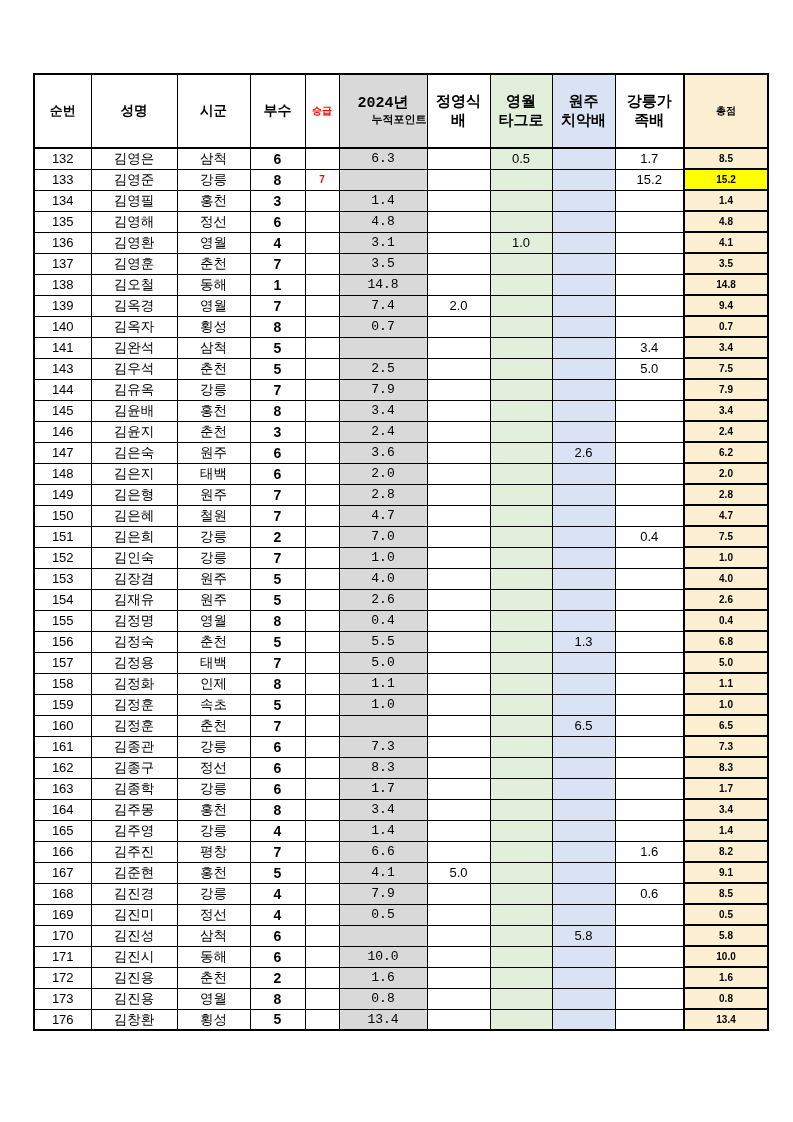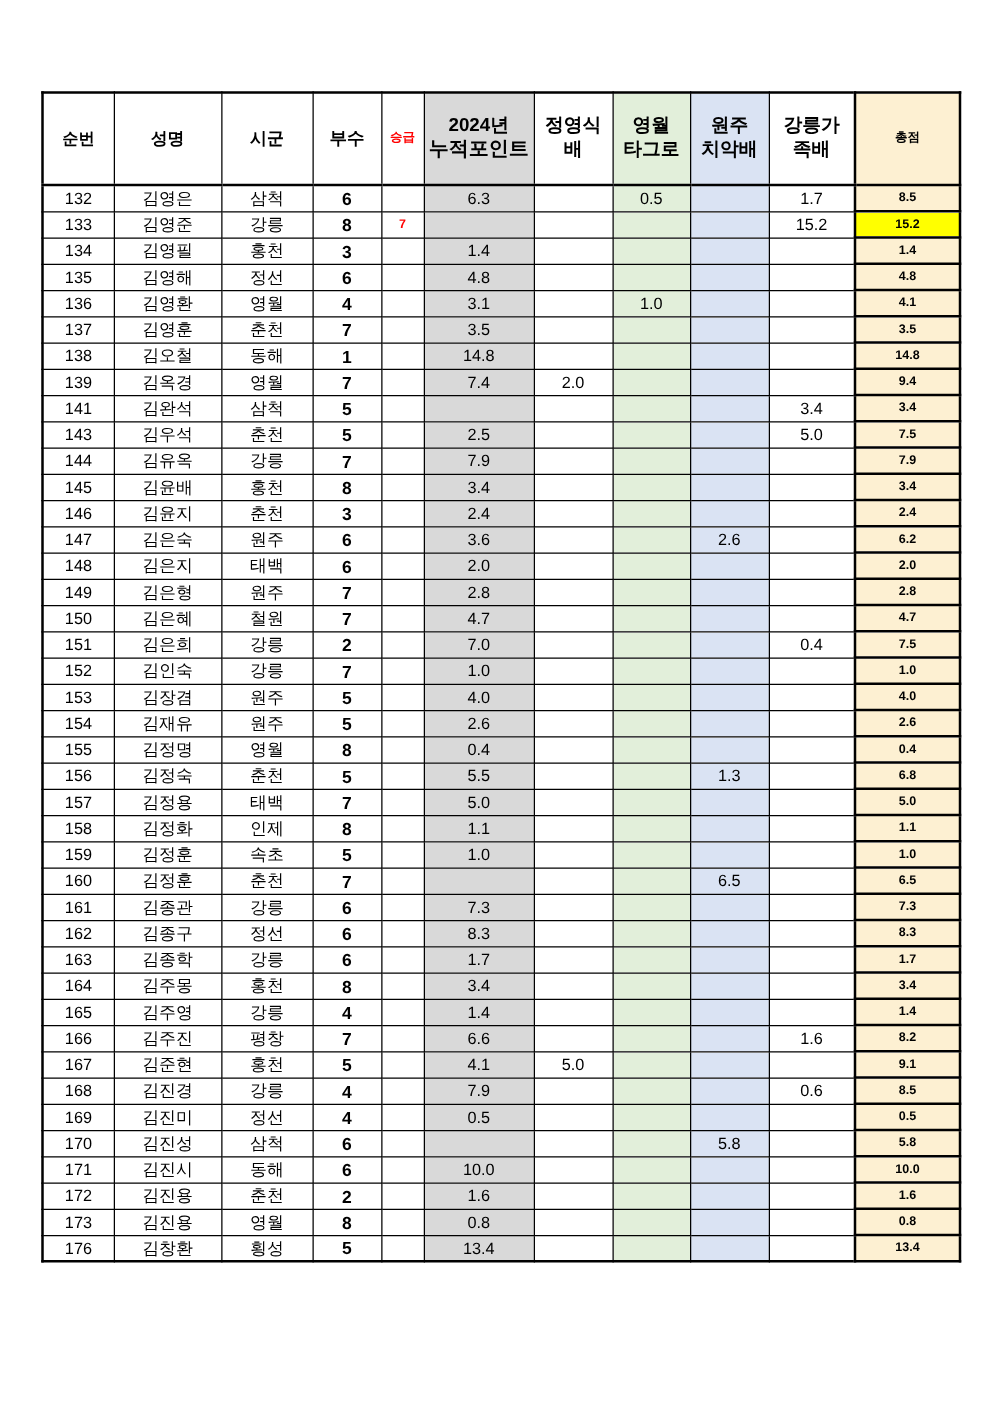--- a/index.html
+++ b/index.html
@@ -18,27 +18,27 @@
     padding:0;overflow:hidden;white-space:nowrap;
   }
   thead th{height:72px;font-weight:bold;font-size:15px;line-height:1.25;background:#fff;border-bottom:2px solid #000;}
   tbody td{height:19px;font-size:13px;line-height:1;}
   
   .col-no{font-size:13px;}
   .col-name,.col-sigun{font-size:13.5px;}
   .col-busu{font-weight:bold;font-size:14px;}
   .col-seunggeup{font-weight:bold;font-size:10px;color:var(--red,#f00);}
   th.col-seunggeup{color:var(--red,#f00);}
-  .col-points2024{background:var(--gray,#d9d9d9);}
+  .col-points2024{background:var(--gray,#d9d9d9);font-family:Liberation Mono, monospace;}
   .col-yeongwol{background:var(--green,#e2efda);}
   .col-wonju{background:var(--blue,#dae3f3);}
   .col-total{background:var(--cream,#fdf0d2);font-weight:bold;font-size:10px;border:2px solid #000;}
   tr.highlight .col-total{background:var(--yellow,#ff0);}
   th .hline{display:block;}
-  th.col-points2024 .hline2{font-size:16px;}
+  th.col-points2024 .hline2{font-size:11px;text-align:right;}
 </style>
 </head>
 <body>
 
 <div class="page">
   <table>
     <colgroup>
         <col style="width: 57px;">
         <col style="width: 86px;">
         <col style="width: 73px;">
@@ -192,20 +192,33 @@
           <td class="col-busu">7</td>
           <td class="col-seunggeup"></td>
           <td class="col-points2024">7.4</td>
           <td class="col-jeongyeongsik">2.0</td>
           <td class="col-yeongwol"></td>
           <td class="col-wonju"></td>
           <td class="col-gangneung"></td>
           <td class="col-total">9.4</td>
         </tr>
         <tr>
+          <td class="col-no">140</td>
+          <td class="col-name">김옥자</td>
+          <td class="col-sigun">횡성</td>
+          <td class="col-busu">8</td>
+          <td class="col-seunggeup"></td>
+          <td class="col-points2024">0.7</td>
+          <td class="col-jeongyeongsik"></td>
+          <td class="col-yeongwol"></td>
+          <td class="col-wonju"></td>
+          <td class="col-gangneung"></td>
+          <td class="col-total">0.7</td>
+        </tr>
+        <tr>
           <td class="col-no">141</td>
           <td class="col-name">김완석</td>
           <td class="col-sigun">삼척</td>
           <td class="col-busu">5</td>
           <td class="col-seunggeup"></td>
           <td class="col-points2024"></td>
           <td class="col-jeongyeongsik"></td>
           <td class="col-yeongwol"></td>
           <td class="col-wonju"></td>
           <td class="col-gangneung">3.4</td>

